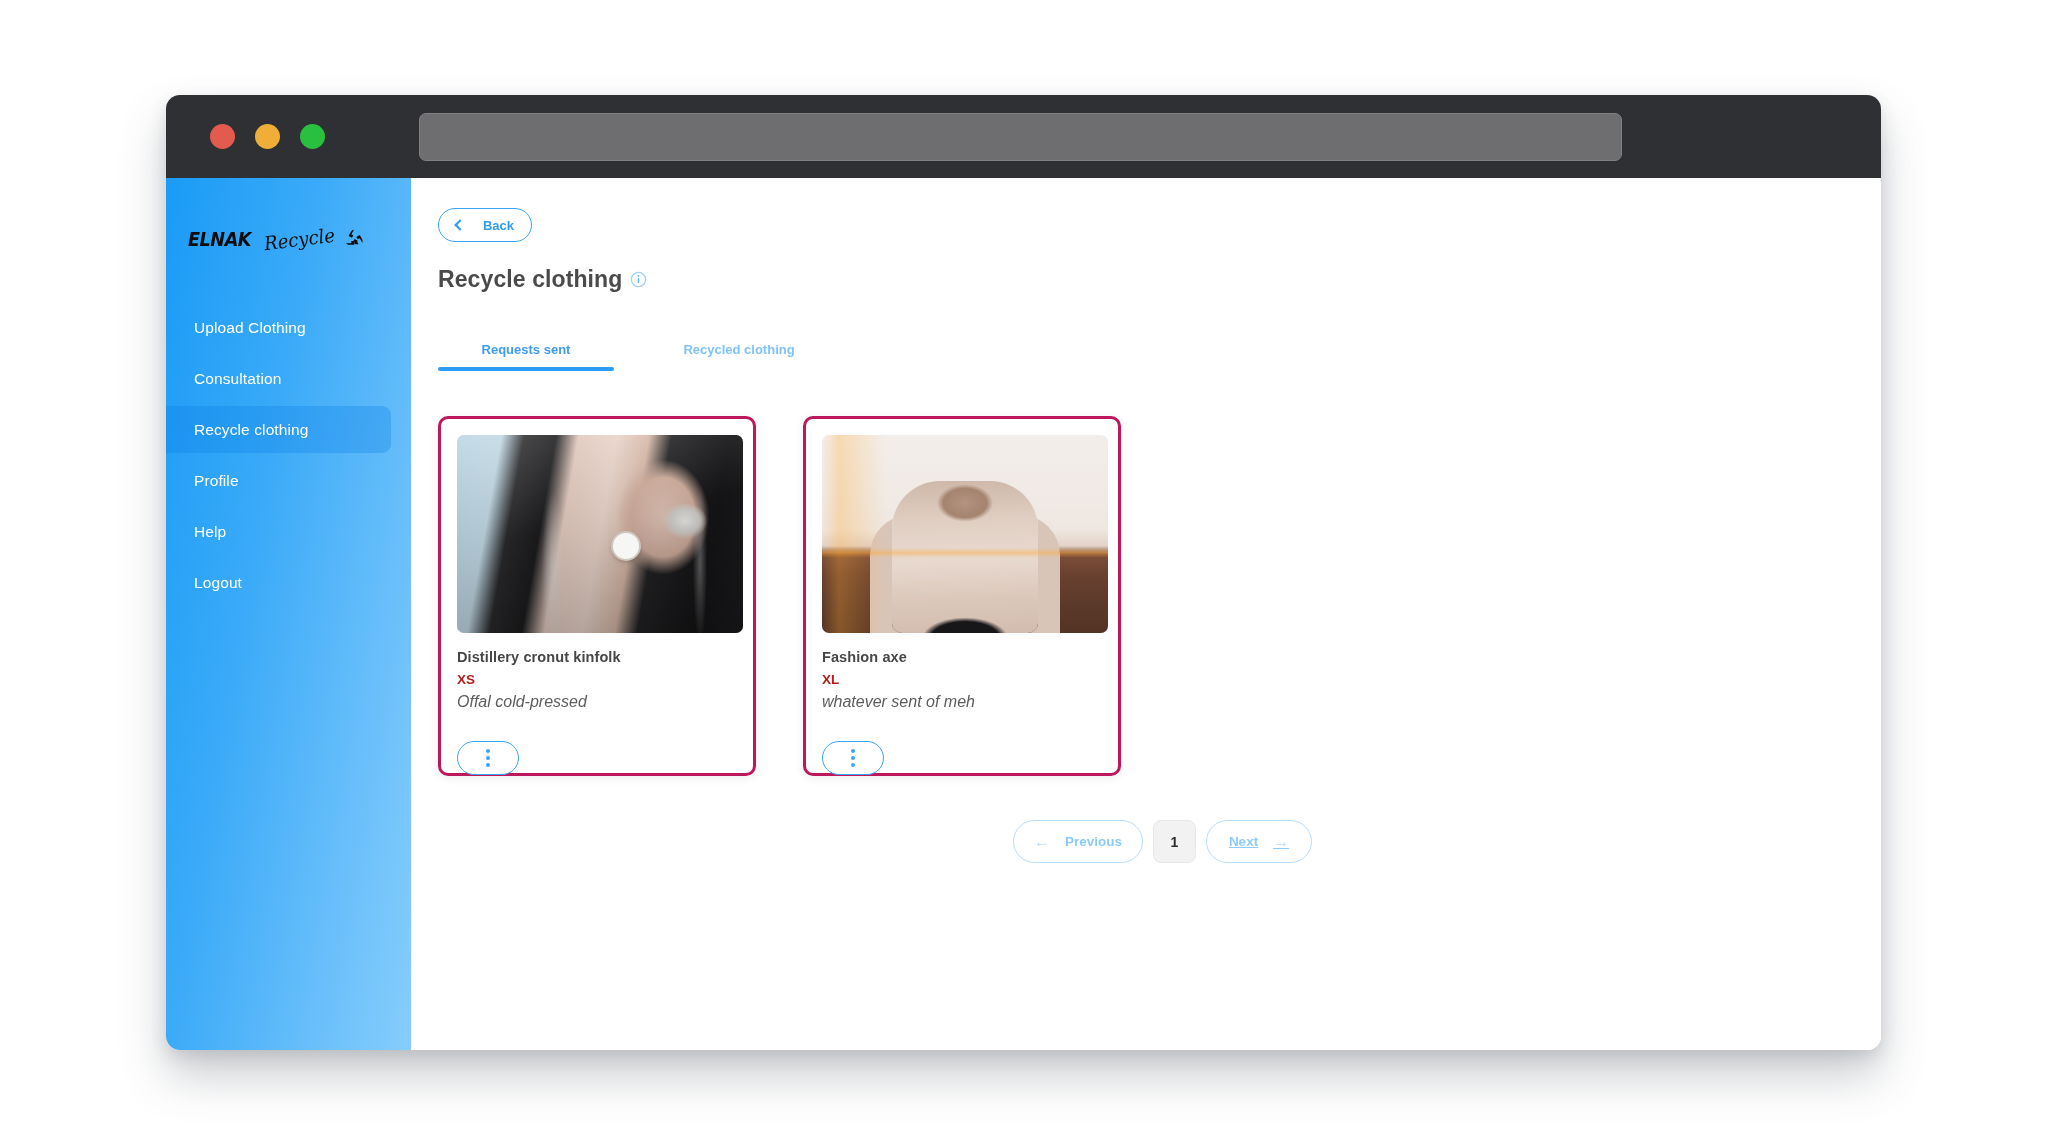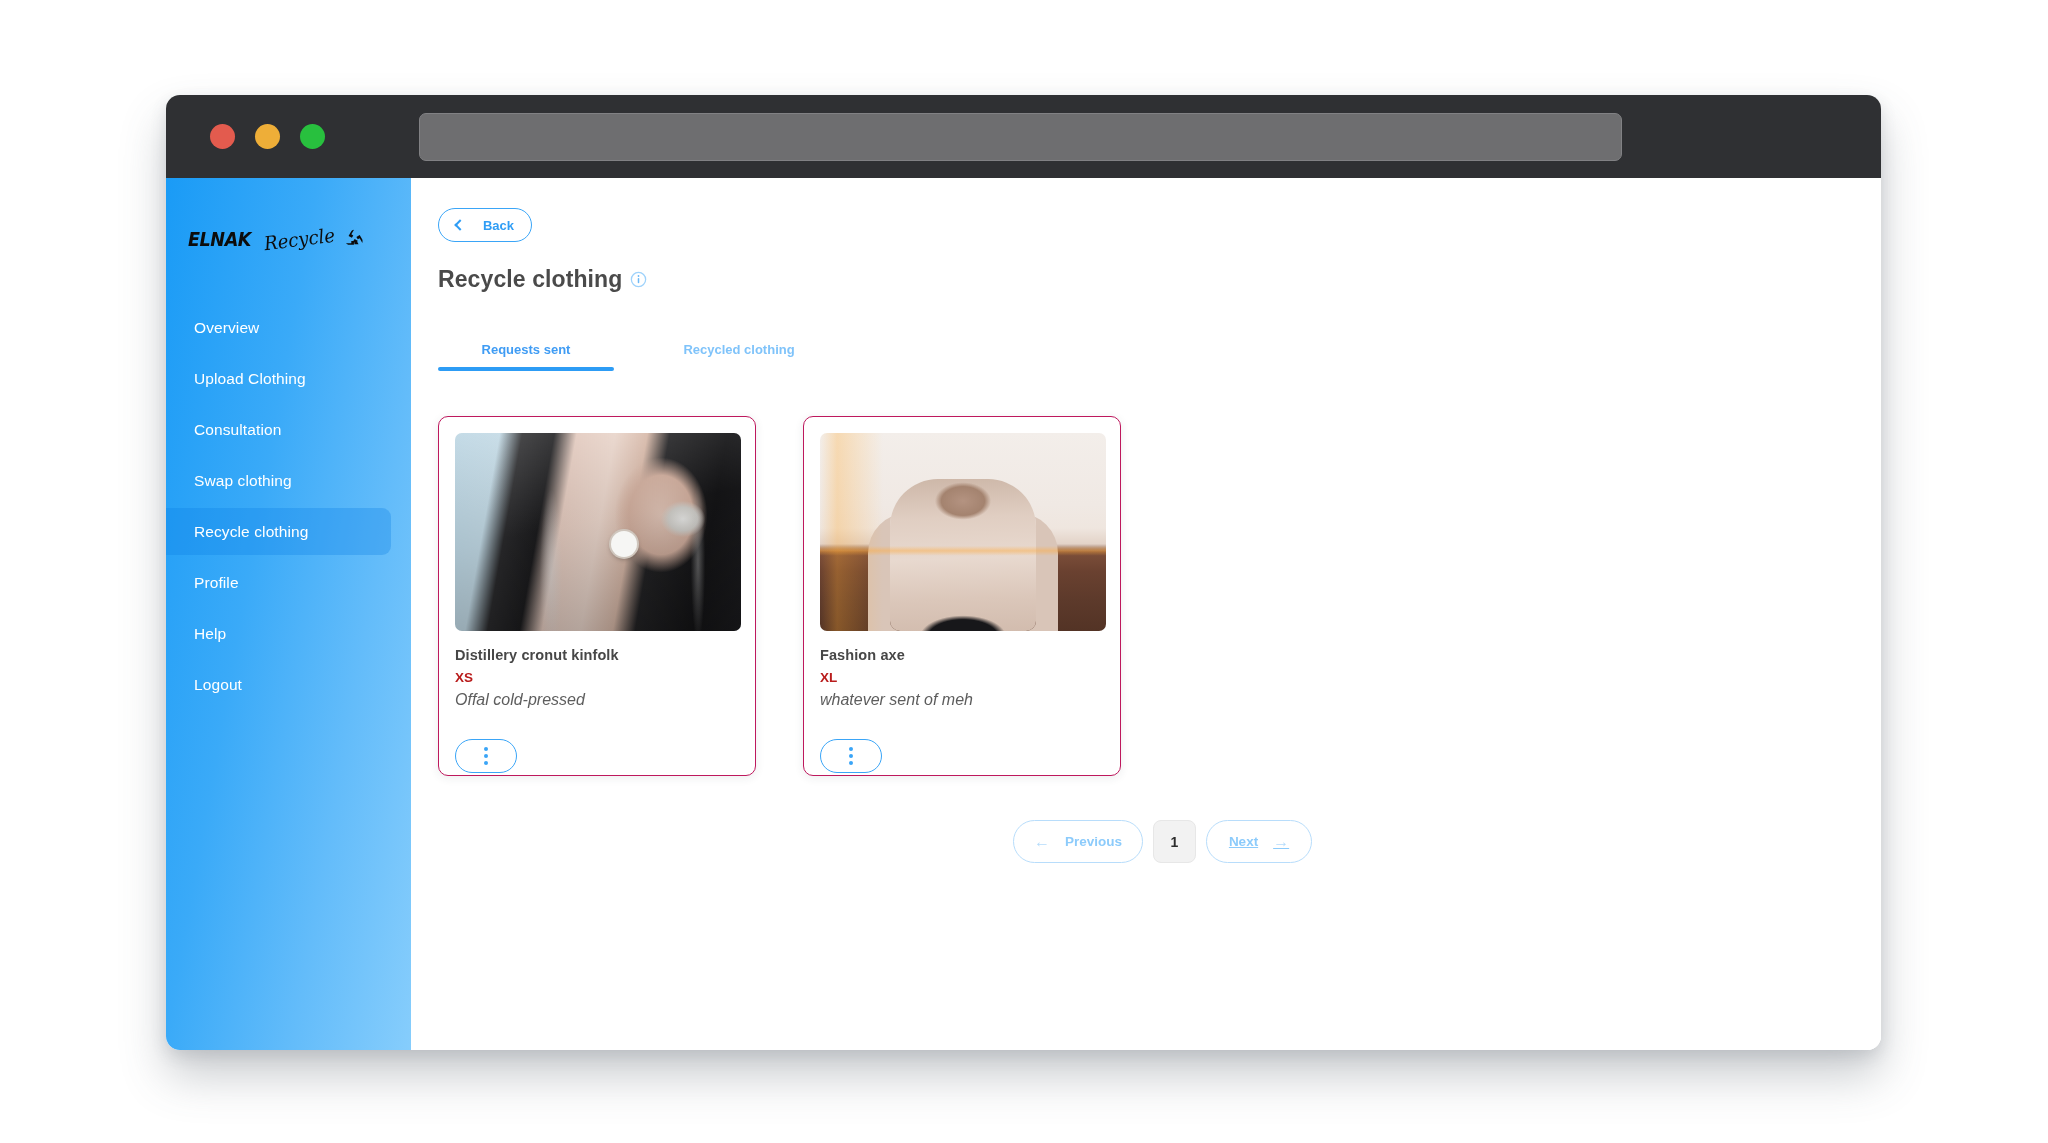--- a/index.html
+++ b/index.html
@@ -228,21 +228,21 @@
     display: flex;
     gap: 47px;
     margin: 45px 0 0 11px;
   }
 
   .card {
     width: 318px;
     height: 360px;
     background: #ffffff;
     border-radius: 10px;
-    border: 1px solid #be185d;
+    border: 3px solid #be185d;
     box-shadow: 0 2px 10px rgba(40,50,70,0.09);
     padding: 16px 16px 0 16px;
   }
 
   .card-photo {
     width: 286px;
     height: 198px;
     border-radius: 7px;
     overflow: hidden;
     position: relative;
@@ -414,30 +414,24 @@
           <svg class="logo-mark" viewBox="0 0 24 24">
             <path fill="#0c0c0c" d="M12 1.8 9.1 6.9l2.1 1.2-1.5 2.6-3.6-2.1 2.6-4.6C9.4 2.8 10.6 1.8 12 1.8z"></path>
             <path fill="#0c0c0c" d="M3.2 16.6l5.9-.1-.1-2.4 3 .1-.1 4.2-5.3-.1c-1.3 0-2.5-1-3.4-1.7z"></path>
             <path fill="#0c0c0c" d="M21.1 16.3l-2.9-5.1-2.1 1.2-1.5-2.6 3.6-2.1 2.7 4.6c.6 1.1.5 2.7.2 4z"></path>
             <path fill="#0c0c0c" d="M12.7 12.1l3.7 2.1-1.1.6 1.7 2.9-4.6.1.1-2.2-3.4 1.9 3.6-5.4z"></path>
           </svg>
         </div>
 
         <nav class="nav">
           <div class="nav-item">
-            <span class="nav-label">Overview</span>
-          </div>
-          <div class="nav-item">
             <span class="nav-label">Upload Clothing</span>
           </div>
           <div class="nav-item">
             <span class="nav-label">Consultation</span>
-          </div>
-          <div class="nav-item">
-            <span class="nav-label">Swap clothing</span>
           </div>
           <div class="nav-item active">
             <span class="nav-label">Recycle clothing</span>
           </div>
           <div class="nav-item">
             <span class="nav-label">Profile</span>
           </div>
           <div class="nav-item">
             <span class="nav-label">Help</span>
           </div>

